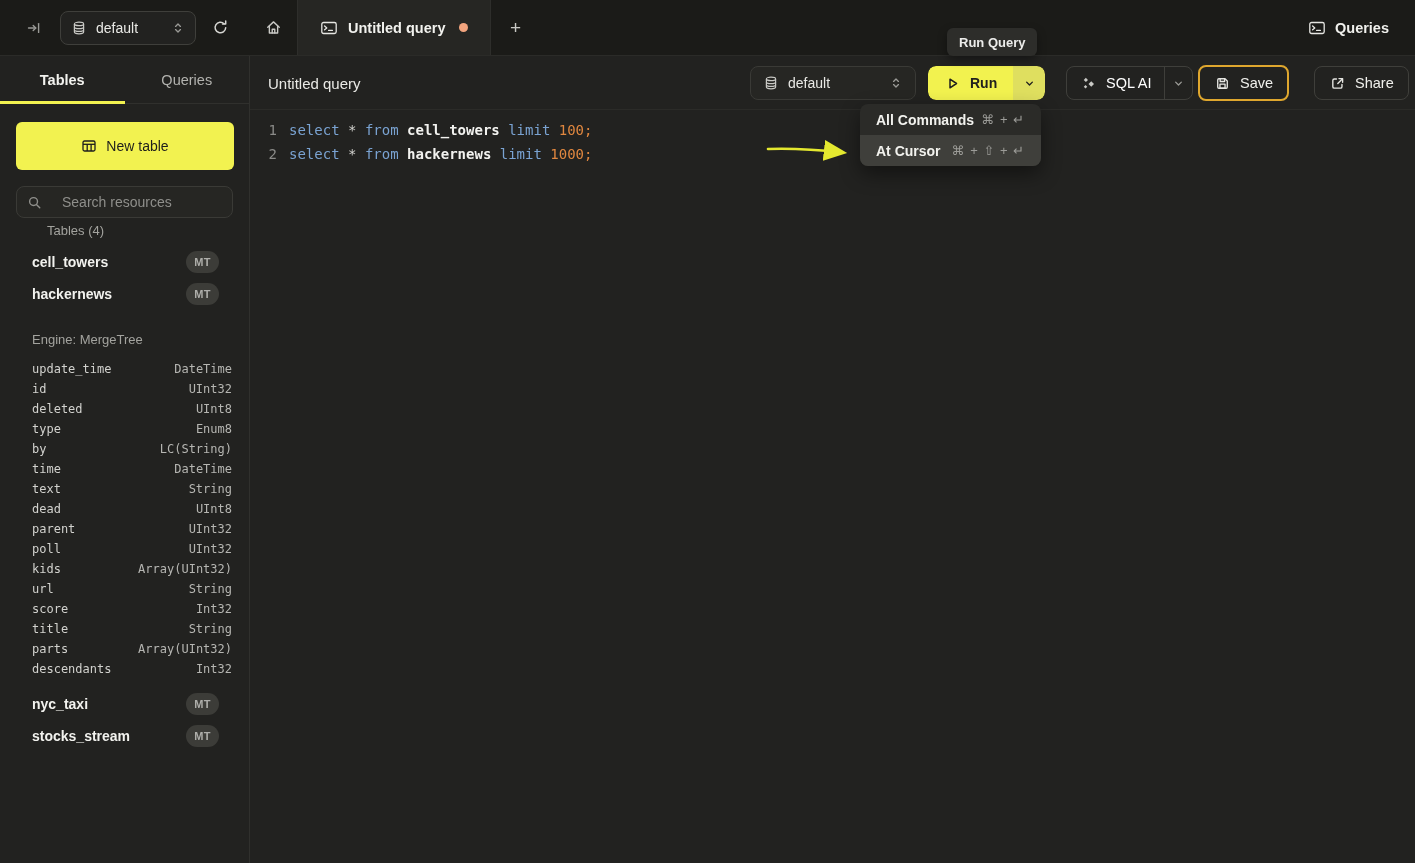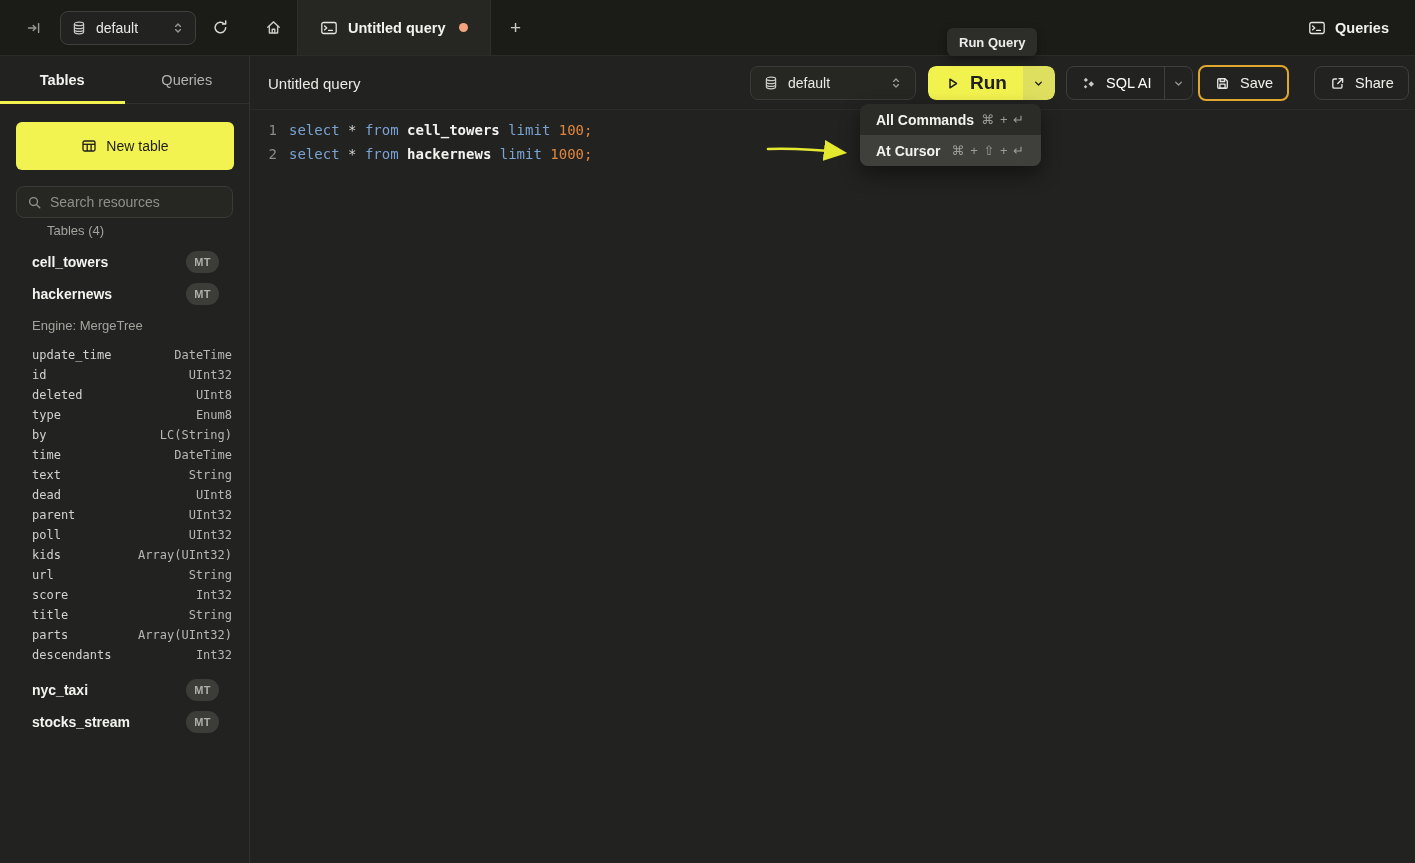--- a/index.html
+++ b/index.html
@@ -39,53 +39,53 @@
   .side-tab { flex:1; display:flex; align-items:center; justify-content:center;
     font-size:14.5px; color:#b2b2ae; cursor:pointer; position:relative; }
   .side-tab.active { color:#f2f2ee; font-weight:600; }
   .side-tab.active::after { content:""; position:absolute; left:0; right:0; bottom:-1px;
     height:3px; background:#f2f250; }
   .new-table-btn { margin:18px 16px 0; height:48px; background:#f2f250; border:none;
     border-radius:6px; width:218px; display:flex; align-items:center; justify-content:center;
     gap:9px; font-size:14px; font-weight:500; color:#1e1e1c; cursor:pointer;
     font-family:"Liberation Sans",sans-serif; }
   .search-box { margin:16px 16px 0; height:32px; border:1px solid #3a3a36; border-radius:8px;
-    background:#262623; display:flex; align-items:center; gap:8px; padding:0 10px; }
+    background:#262623; display:flex; align-items:center; gap:20px; padding:0 10px; }
   .search-box input { flex:1; background:transparent; border:none; outline:none;
     font-size:14px; color:#d6d6d2; font-family:"Liberation Sans",sans-serif; }
   .search-box input::placeholder { color:#8f8f8b; }
   .section-title { height:26px; line-height:26px; padding-left:47px;
     font-size:13px; color:#a3a39e; }
   .table-row { height:32px; display:flex; align-items:center; padding:0 30px 0 32px; cursor:pointer; }
   .table-row .name { font-size:14px; font-weight:600; color:#f2f2ee; flex:1; }
   .badge { width:33px; height:22px; border-radius:11px; background:#3c3c38; color:#aeaeaa;
     font-size:11px; font-weight:600; display:flex; align-items:center; justify-content:center;
     letter-spacing:.4px; }
   .engine-line { height:18px; line-height:18px; padding-left:32px; font-size:13px;
-    color:#a3a39e; margin-top:7px; }
+    color:#a3a39e; margin-top:21px; }
   .cols { margin-top:10px; margin-bottom:9px; }
   .col-row { height:20px; display:flex; align-items:center; justify-content:space-between;
     padding:0 17px 0 32px; font-family:"DejaVu Sans Mono",monospace; font-size:12px; }
   .col-row .cname { color:#d2d2ce; }
   .col-row .ctype { color:#b6b6b2; }
 
   
   .qheader { position:absolute; left:250px; top:56px; width:1165px; height:54px;
     background:#222220; border-bottom:1px solid #2b2b28; }
   .qtitle { position:absolute; left:18px; top:0; height:54px; display:flex; align-items:center;
     font-size:15px; color:#e9e9e5; }
   .hbtn { position:absolute; top:10px; height:34px; display:flex; align-items:center;
     border-radius:8px; cursor:pointer; }
   .db-select2 { left:500px; width:166px; border:1px solid #3a3a36; background:#262623;
     gap:9px; padding:0 12px; }
   .db-select2 .lbl { font-size:14px; color:#e9e9e5; flex:1; }
   .run-btn { left:678px; overflow:hidden; }
   .run-main { height:34px; background:#f2f24f; display:flex; align-items:center; gap:9px;
     padding:0 16px; border-radius:8px 0 0 8px; }
-  .run-main .lbl { font-size:19px; font-weight:600; color:#21211e; }
+  .run-main .lbl { font-size:14px; font-weight:600; color:#21211e; }
   .run-chev { height:34px; width:32px; background:#dfdf5f; display:flex; align-items:center;
     justify-content:center; border-radius:0 8px 8px 0; }
   .sqlai-btn { left:816px; border:1px solid #3f3f3b; }
   .sqlai-main { height:32px; display:flex; align-items:center; gap:9px; padding:0 13px; }
   .sqlai-main .lbl { font-size:14.5px; color:#ffffff; }
   .sqlai-chev { height:32px; width:28px; border-left:1px solid #3f3f3b; display:flex;
     align-items:center; justify-content:center; }
   .save-btn { left:948px; top:9px; height:36px; border:2px solid #dfa72e; gap:9px;
     padding:0 14px; }
   .save-btn .lbl, .share-btn .lbl { font-size:14.5px; color:#f0f0ec; }

